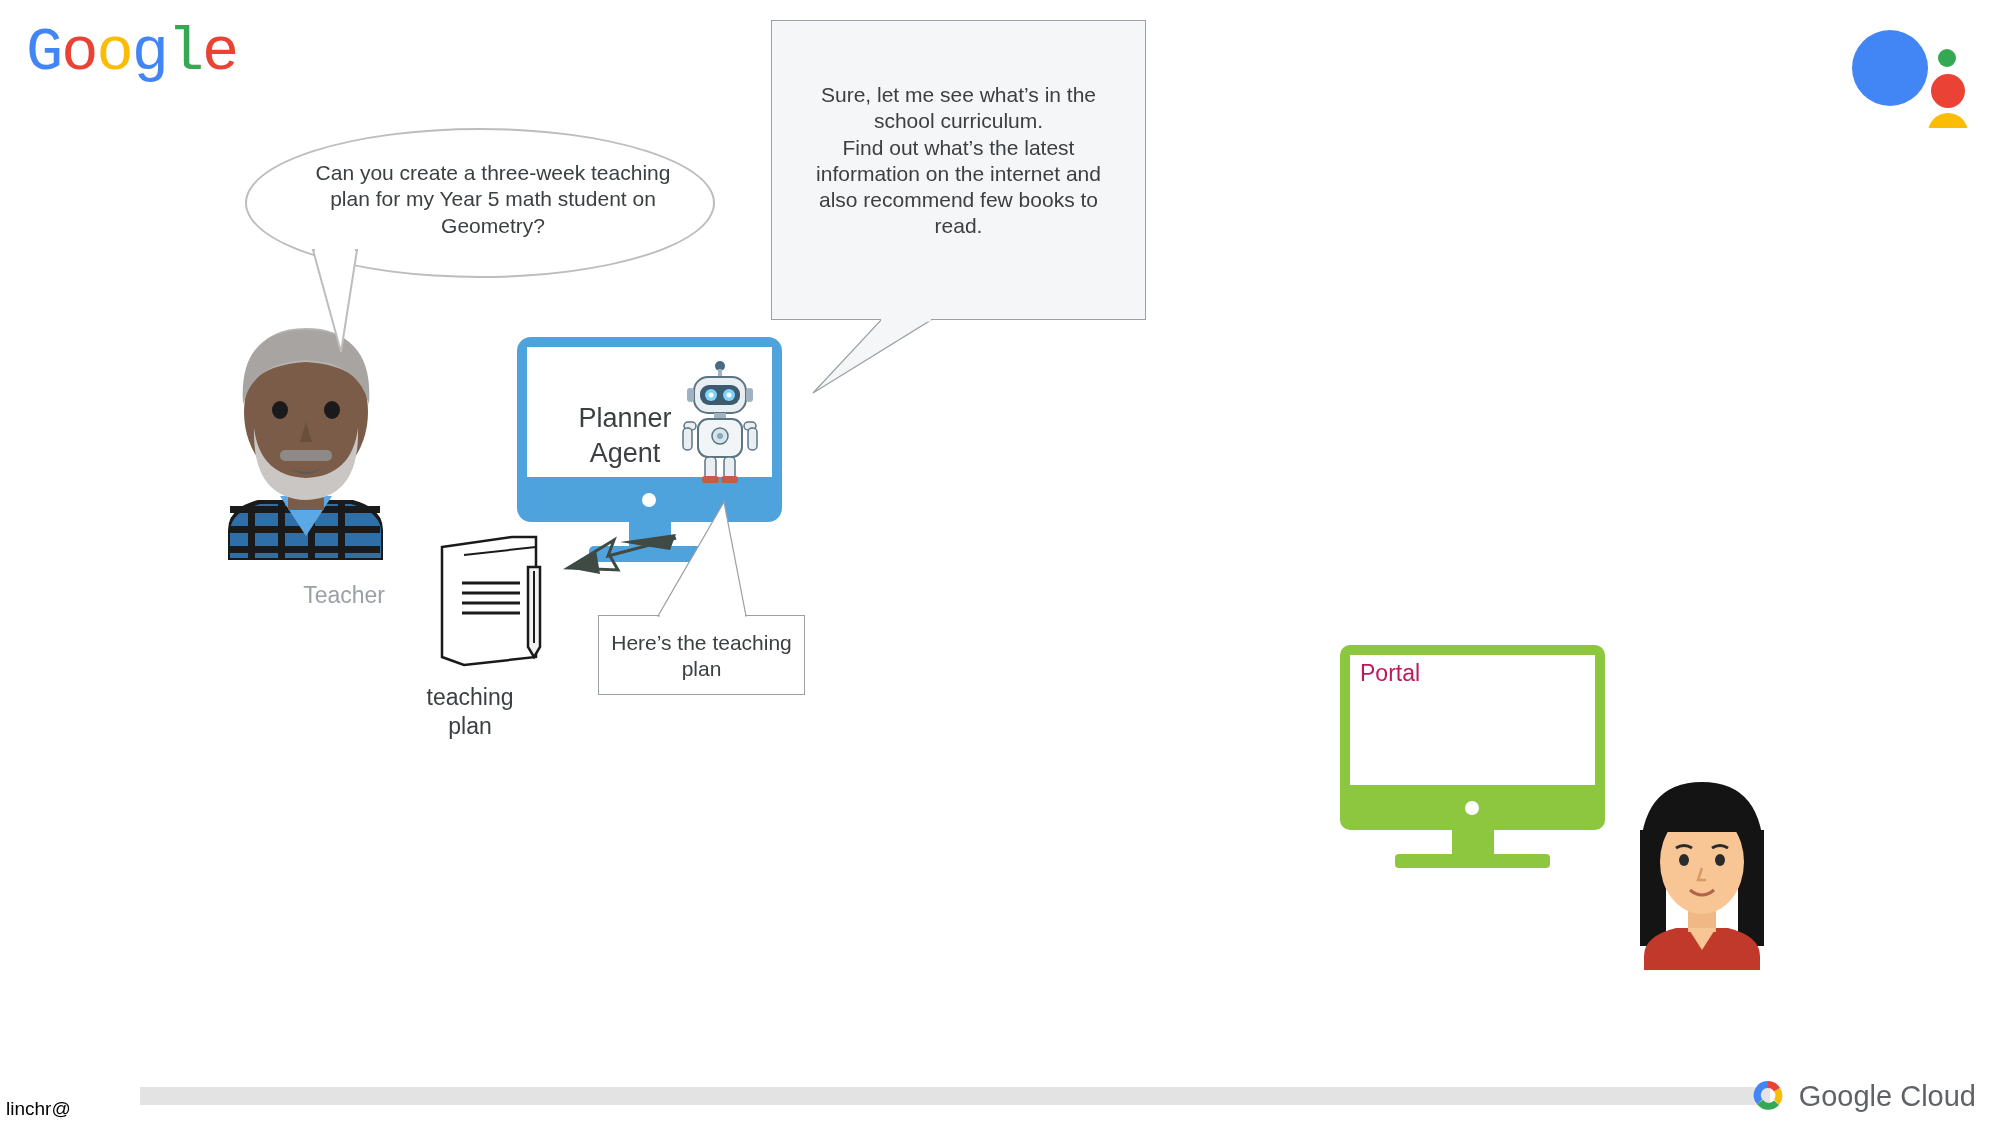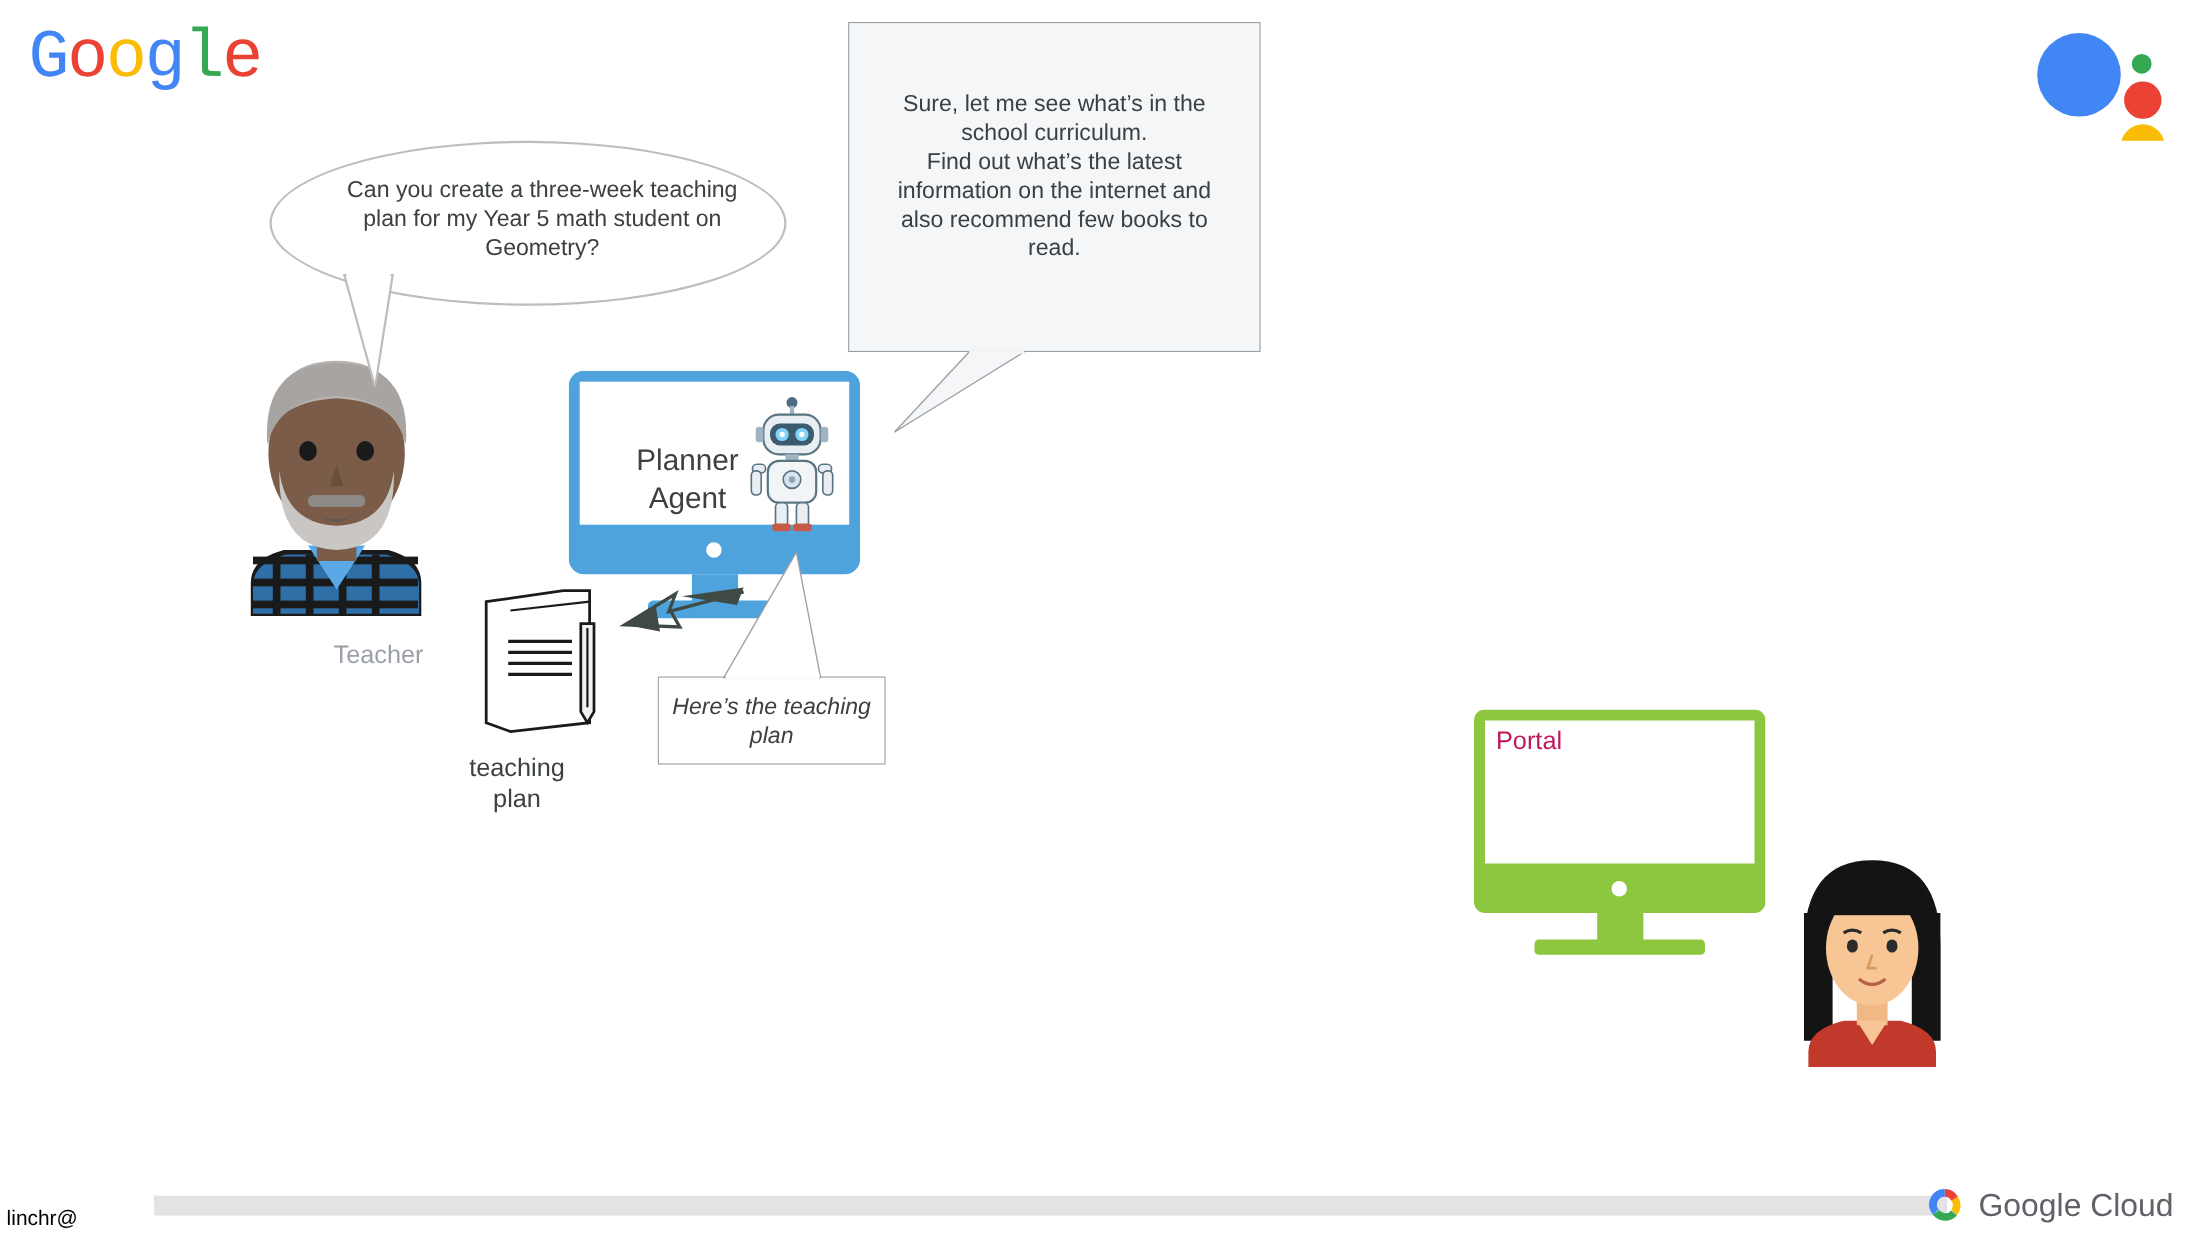--- a/index.html
+++ b/index.html
@@ -78,21 +78,21 @@
     left: 598px; top: 615px;
     width: 207px; height: 80px;
   }
   #plan-bubble .rect {
     position: absolute; inset: 0;
     border: 1px solid #9aa0a6;
     background: #ffffff;
     box-sizing: border-box;
   }
   #plan-bubble .txt {
-    position: absolute; left: 12px; top: 15px; width: 183px; font-style: italic;
+    position: absolute; left: 12px; top: 15px; width: 183px;
   }
 
   
   .caption {
     font-size: 23px;
     color: #9aa0a6;
     text-align: right;
   }
   .caption-dark {
     font-size: 23px;

